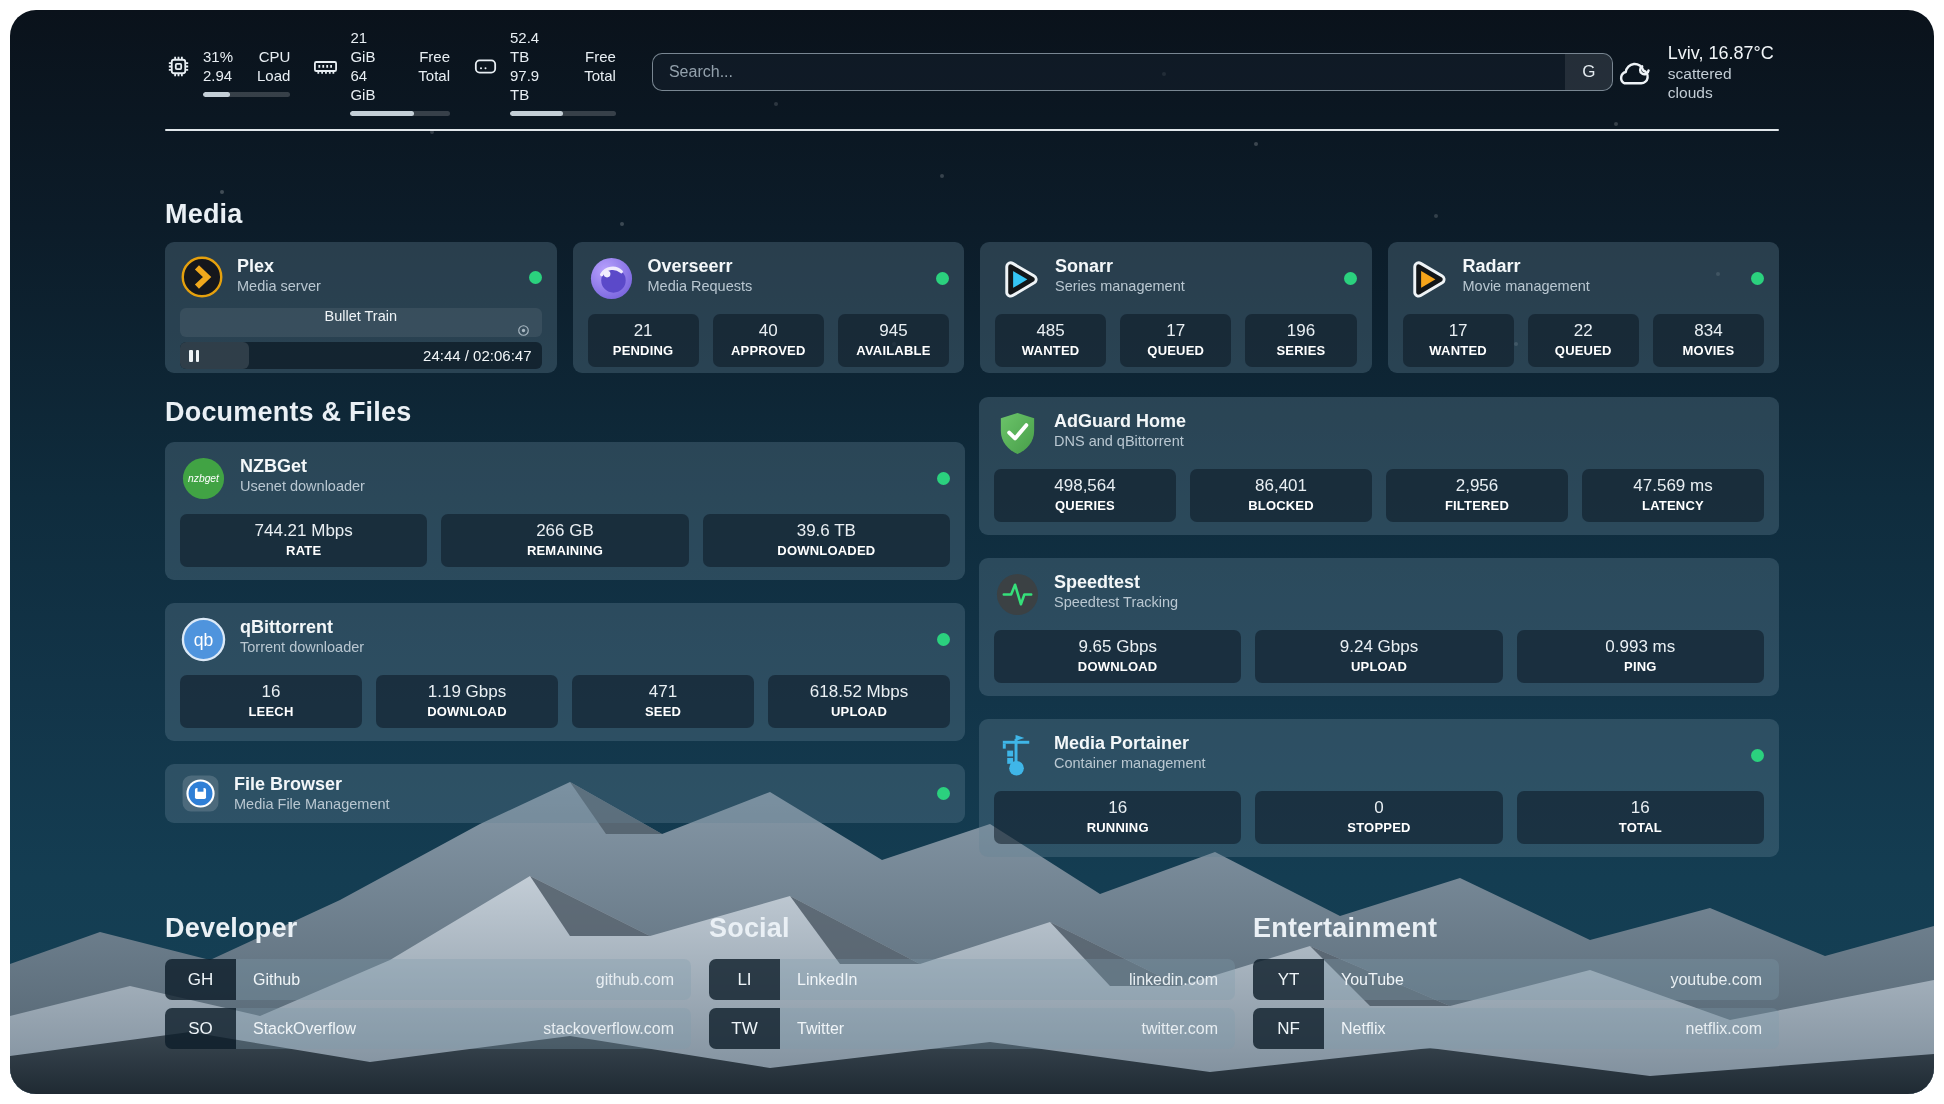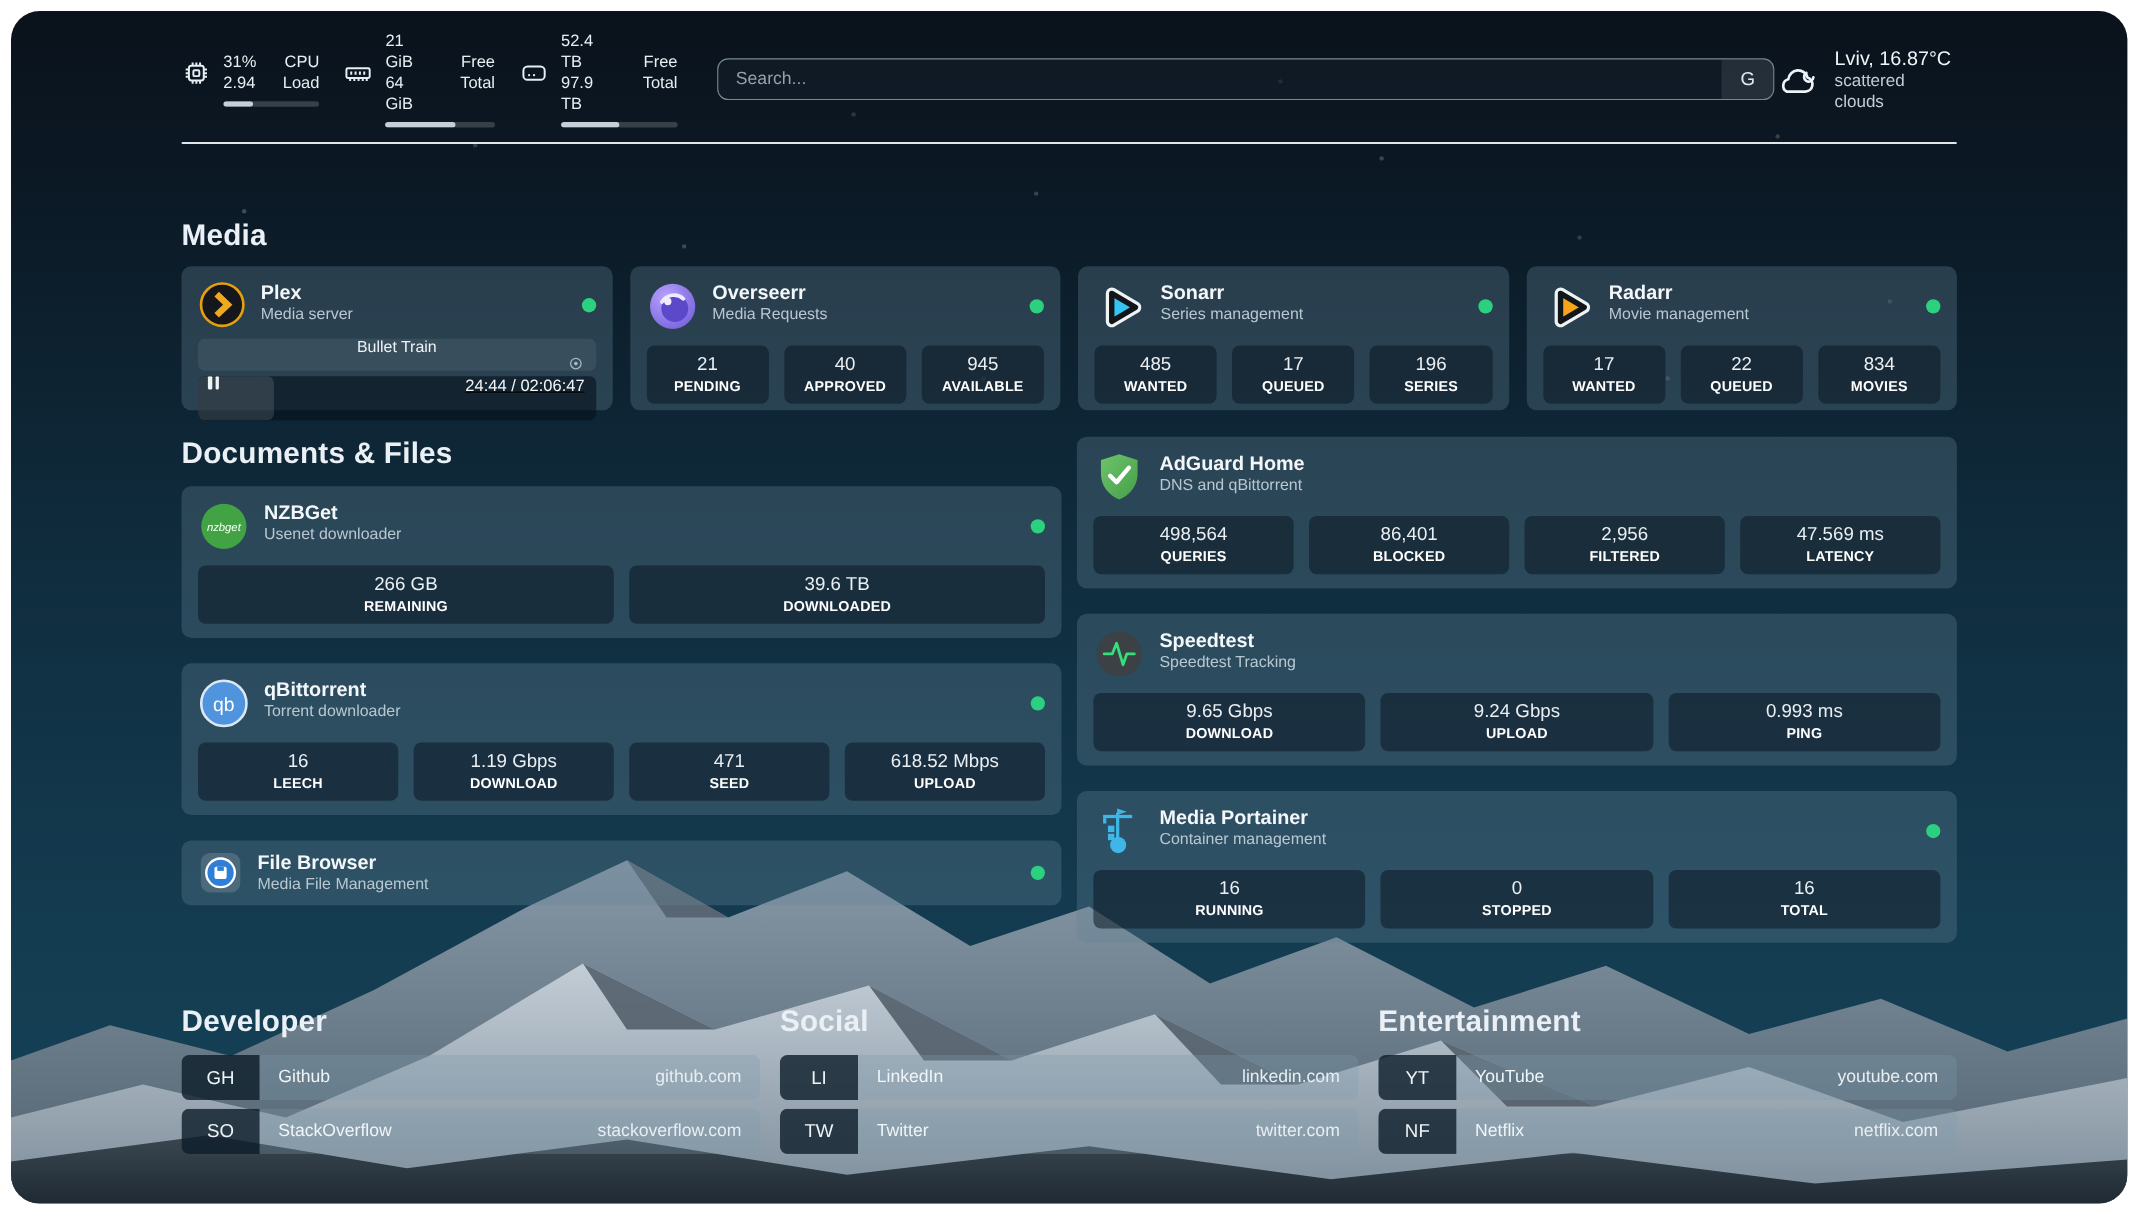--- a/index.html
+++ b/index.html
@@ -72,22 +72,22 @@
 
   .stat-row { display:flex; gap:14px; margin-top:12px; }
   .stat { flex:1; background:rgba(9,22,32,.52); border-radius:7px; text-align:center; padding:6px 4px 8px; }
   .stat-value { font-size:17px; color:#e9eff3; line-height:22px; }
   .stat-label { font-size:13px; font-weight:700; color:#ffffff; line-height:17px; letter-spacing:.2px; }
 
   
   .np-title { display:flex; align-items:center; margin-top:9px; background:rgba(255,255,255,.07);
     border-radius:6px; height:29px; padding:0 10px; font-size:14.5px; color:#eef3f6;flex-direction:column; }
   .np-ind { margin-left:auto; width:17px; height:17px; }
-  .np-progress { display:flex; margin-top:5px; background:rgba(7,17,27,.62);
-    border-radius:6px; height:40px; position:relative; overflow:hidden;text-decoration:underline; }
+  .np-progress { display:flex; align-items:center; margin-top:5px; background:rgba(7,17,27,.62);
+    border-radius:6px; height:27px; position:relative; overflow:hidden; }
   .np-fill { position:absolute; left:0; top:0; bottom:0; background:rgba(255,255,255,.12); border-radius:6px; }
   .np-pause { position:relative; margin-left:9px; width:11px; height:12px; display:flex; gap:3px; z-index:1; }
   .np-pause span { width:3.5px; height:12px; background:#eef3f6; border-radius:1px; }
   .np-time { margin-left:auto; padding-right:10px; font-size:15px; color:#f2f6f8; z-index:1; }
 
   .cols { display:grid; grid-template-columns:1fr 1fr; gap:14px; margin-top:24px; }
   .col .h-section { margin-bottom:14px; }
   .col .card { margin-bottom:23px; }
   .col .card:last-child { margin-bottom:0; }
   .card.slim { padding:9px 15px; }
@@ -356,20 +356,24 @@
               <text x="24" y="28" text-anchor="middle" font-size="10.5" font-style="italic" fill="#ffffff" font-family="Liberation Sans, sans-serif">nzbget</text>
             </svg>
             <div class="head-text">
               <span class="card-title">NZBGet</span>
               <span class="card-sub">Usenet downloader</span>
             </div>
             <span class="status-dot" style="background:#2bd17e"></span>
           </div>
           <div class="stat-row">
             <div class="stat">
+              <div class="stat-value">744.21 Mbps</div>
+                <div class="stat-label">RATE</div>
+              </div>
+            <div class="stat">
               <div class="stat-value">266 GB</div>
                 <div class="stat-label">REMAINING</div>
               </div>
             <div class="stat">
               <div class="stat-value">39.6 TB</div>
                 <div class="stat-label">DOWNLOADED</div>
               </div>
           </div>
         </div>
 

